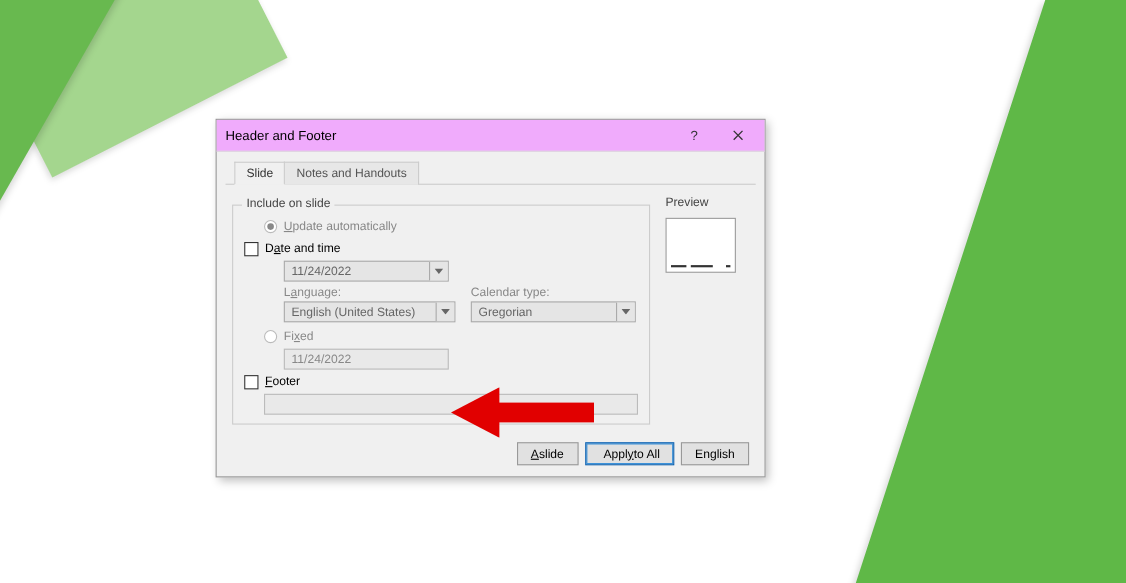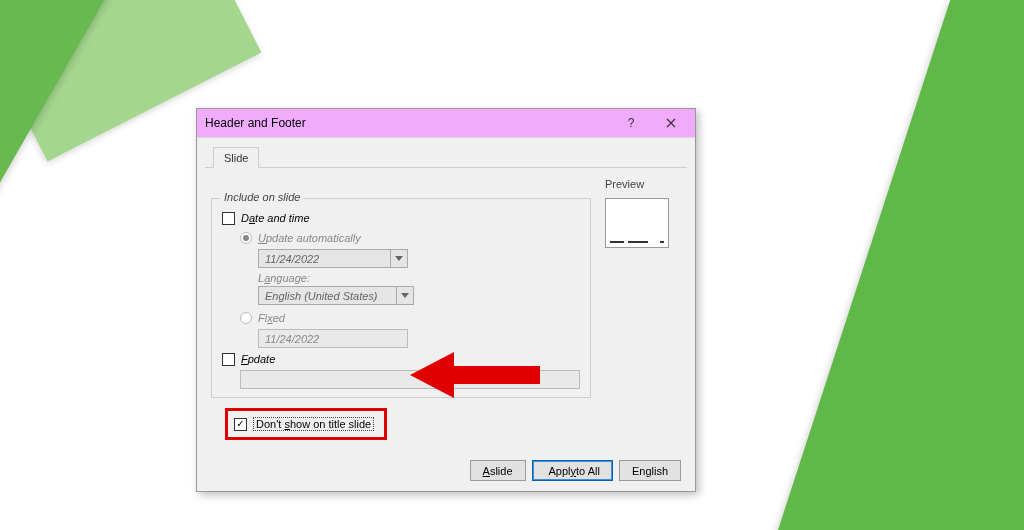--- a/index.html
+++ b/index.html
@@ -97,22 +97,21 @@
     padding: 10px 14px 8px 14px;
     gap: 14px;
   }
   .left { flex: 1; }
   .right { width: 90px; }
 
   .groupbox {
     border: 1px solid #ccc;
     padding: 10px 10px 8px 10px;
     position: relative;
-    margin-top: 20px;
-    font-style: italic;
+    margin-top: 8px;
   }
   .groupbox-legend {
     position: absolute;
     top: -8px; left: 8px;
     background: #f0f0f0;
     padding: 0 4px;
     color: #444;
   }
 
   .row { display: flex; align-items: center; min-height: 18px; margin-bottom: 2px; }
@@ -208,35 +207,36 @@
     <div class="tb-btn">?</div>
     <div class="tb-btn">
       <svg width="10" height="10" viewBox="0 0 10 10">
           <path d="M1 1 L9 9 M9 1 L1 9" stroke="#333" stroke-width="1.2"></path>
         </svg>
     </div>
   </div>
 
   <div class="tabs">
     <div class="tab active">Slide</div>
+    <div class="tab inactive">Notes and Handouts</div>
   </div>
 
   <div class="content">
     <div class="left">
       <div class="groupbox">
         <span class="groupbox-legend">Include on slide</span>
 
+        <div class="row indent1 disabled-text">
+          <span class="radio sel disabled"></span>
+          <span><span class="u">U</span><span>pdate automatically</span></span>
+        </div>
+
         <div class="row">
           <span class="chk"></span>
           <span><span>D</span><span class="u">a</span><span>te and time</span></span>
-        </div>
-
-        <div class="row indent1 disabled-text">
-          <span class="radio sel disabled"></span>
-          <span><span class="u">U</span><span>pdate automatically</span></span>
         </div>
 
         <div class="row indent2">
           <div class="select-box" style="width:150px">
             <span class="sel-val">11/24/2022</span>
             <span class="select-arrow">
                 <svg viewBox="0 0 8 5">
                   <path d="M0 0 L4 5 L8 0" fill="#666"></path>
                 </svg>
               </span>
@@ -248,42 +248,49 @@
             <div><span>L</span><span class="u">a</span><span>nguage:</span></div>
             <div class="select-box" style="width:156px; margin-top:2px">
               <span class="sel-val">English (United States)</span>
               <span class="select-arrow">
                   <svg viewBox="0 0 8 5">
                     <path d="M0 0 L4 5 L8 0" fill="#666"></path>
                   </svg>
                 </span>
             </div>
           </div>
+          <div style="flex:1">
+            <div>Calendar type:</div>
+            <div class="select-box" style="width:150px; margin-top:2px">
+              <span class="sel-val">Gregorian</span>
+              <span class="select-arrow">
+                  <svg viewBox="0 0 8 5">
+                    <path d="M0 0 L4 5 L8 0" fill="#666"></path>
+                  </svg>
+                </span>
+            </div>
+          </div>
         </div>
 
         <div class="row indent1 disabled-text" style="margin-top:4px">
           <span class="radio disabled"></span>
           <span><span>Fi</span><span class="u">x</span><span>ed</span></span>
         </div>
         <div class="row indent2">
           <div class="textbox">11/24/2022</div>
         </div>
 
 
         <div class="row">
           <span class="chk"></span>
-          <span><span class="u">F</span><span>pdate</span></span>
+          <span><span class="u">F</span><span>ooter</span></span>
         </div>
         <div class="textbox footer-textbox"></div>
       </div>
 
-      <div class="highlight-box">
-        <span class="chk checked"></span>
-        <span class="dotted"><span>Don't </span><span class="u">s</span><span>how on title slide</span></span>
-      </div>
     </div>
 
     <div class="right">
       <div style="color:#444">Preview</div>
       <div class="preview-box">
         <div class="ph date"></div>
           <div class="ph footer"></div>
           <div class="ph num"></div>
       </div>
     </div>

